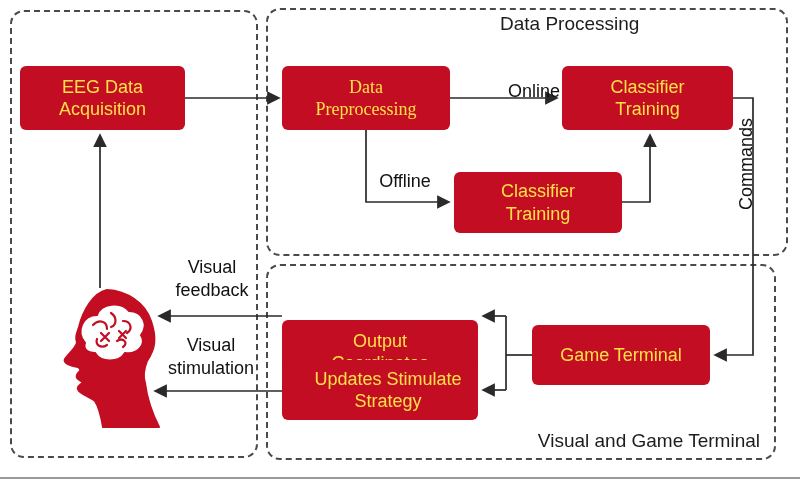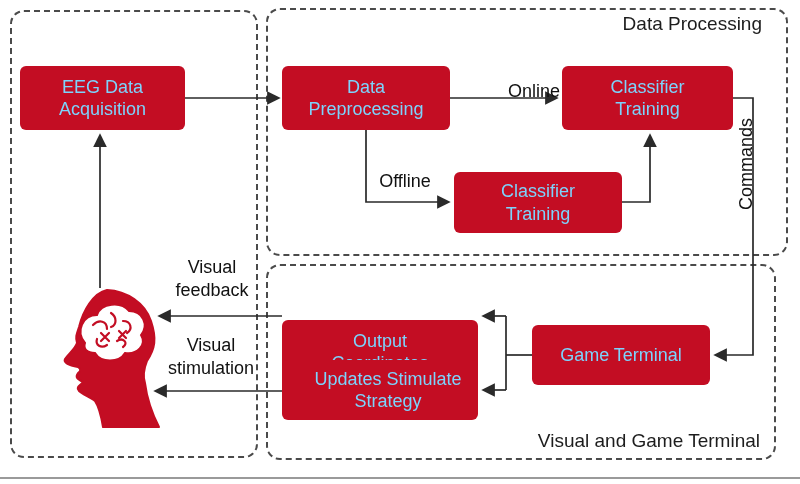--- a/index.html
+++ b/index.html
@@ -27,40 +27,40 @@
   .sec-terminal    { left:266px; top:264px; width:510px; height:196px; }
 
   .section-title {
     position:absolute;
     font-size:19px;
     color:#1d1d1d;
     z-index:3;
     white-space:nowrap;
   }
   .title-acquisition { left:78px;  top:13px;  width:176px; text-align:center; }
-  .title-processing  { left:500px; top:13px;  width:262px; text-align:right; }
+  .title-processing  { left:500px; top:13px;  width:262px; }
   .title-terminal    { left:460px; top:430px; width:300px; text-align:right; }
 
   
   .node {
     position:absolute;
     background:#c30d23;
-    color:#7dd3fc;
+    color:#fde047;
     border-radius:6px;
     display:flex; align-items:center; justify-content:center;
     text-align:center;
     font-size:18px;
     line-height:1.25;
     z-index:3;
   }
   .node-label { display:inline-block; }
 
   .node-eeg          { left:20px;  top:66px;  width:165px; height:64px; }
   .node-eeg .node-label { max-width:112px; }
-  .node-preproc      { left:282px; top:66px;  width:168px; height:64px; }
+  .node-preproc      { left:282px; top:66px;  width:168px; height:64px;font-family:Liberation Serif, serif; }
   .node-preproc .node-label { max-width:130px; }
   .node-cls-online   { left:562px; top:66px;  width:171px; height:64px; }
   .node-cls-online .node-label { max-width:100px; }
   .node-cls-offline  { left:454px; top:172px; width:168px; height:61px; }
   .node-cls-offline .node-label { max-width:100px; }
   .node-output       { left:282px; top:284px; width:196px; height:64px;margin-top:36px; }
   .node-output .node-label { max-width:120px; }
   .node-updates      { left:282px; top:360px; width:196px; height:60px; }
   .node-updates .node-label { max-width:160px;margin-left:16px; }
   .node-game         { left:532px; top:325px; width:178px; height:60px; }

